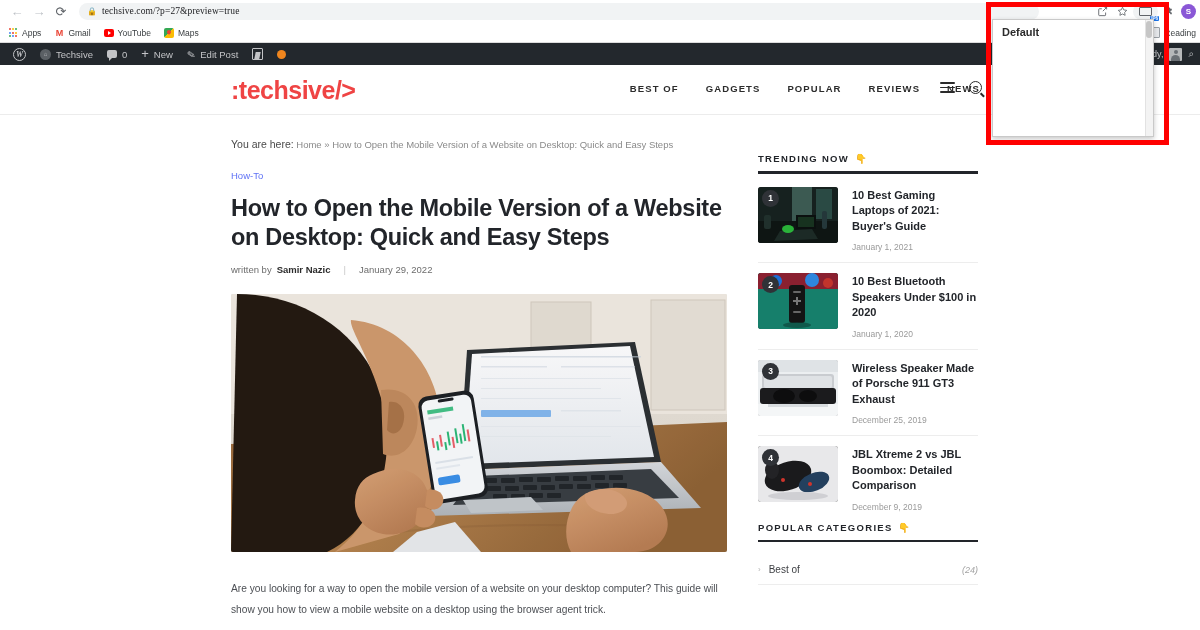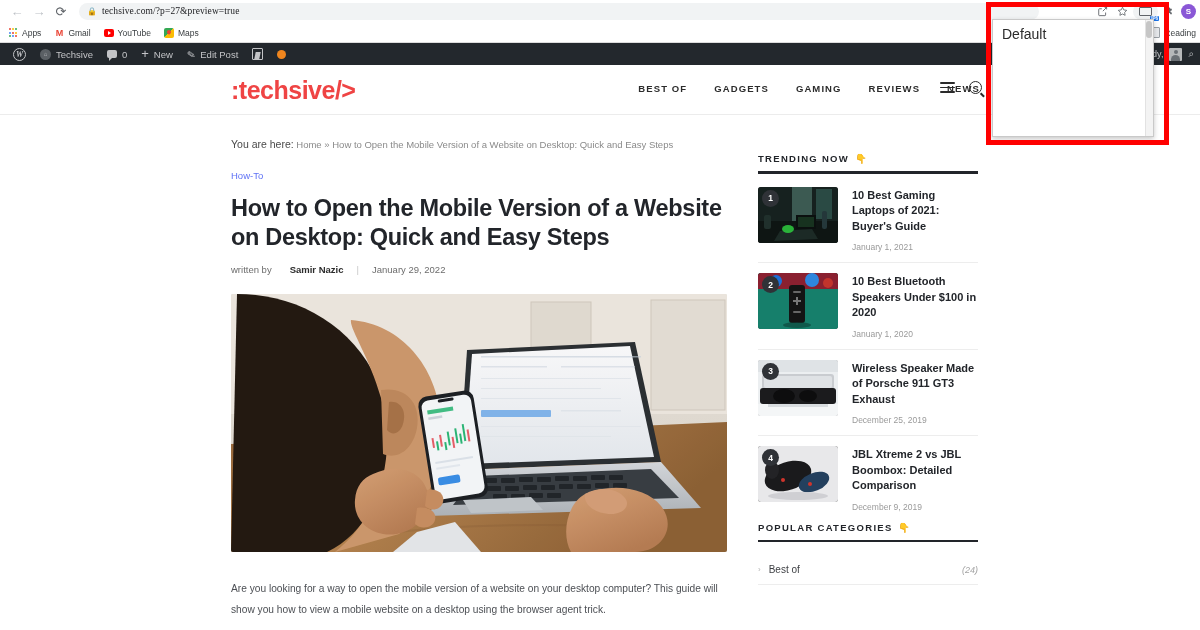--- a/index.html
+++ b/index.html
@@ -72,21 +72,21 @@
   
   .page { position:absolute; top:115px; left:0; width:1200px; height:515px; }
   .breadcrumb { position:absolute; left:231px; top:23px; font-size:9.5px; color:#8a8a8a; white-space:nowrap; }
   .breadcrumb .bc-lead { color:#4a4a4a; font-size:10.5px; }
   .breadcrumb a { color:#8a8a8a; text-decoration:none; }
 
   .article { position:absolute; left:231px; top:50px; width:498px; }
   .cat-link { font-size:9.5px; color:#5f72f5; text-decoration:none; display:inline-block; }
   .post-title { font-size:23.5px; line-height:29px; font-weight:bold; color:#22252a; letter-spacing:-0.3px; margin-top:11px; }
   .byline { margin-top:12px; font-size:9.5px; color:#6d6d6d; display:flex; align-items:center; gap:0; }
-  .byline b { color:#2b2b2b; font-weight:bold; margin-left:18px; }
+  .byline b { color:#2b2b2b; font-weight:bold; margin-left:5px; }
   .byline .sep { margin:0 13px; color:#c9c9c9; }
 
   .hero { margin-top:19px; width:496px; height:258px; border-radius:2px; overflow:hidden; position:relative; background:#cfd4d8; }
   .post-body { margin-top:26px; }
   .post-body p { font-size:10.2px; line-height:21px; color:#4c4f54; }
 
   
   .sidebar { position:absolute; left:758px; top:38px; width:220px; }
   .widget-title { font-size:9.5px; font-weight:bold; letter-spacing:1.3px; color:#22252a; display:flex; align-items:center; gap:6px; }
   .widget-rule { margin-top:7px; height:2.5px; background:#22252a; width:100%; }
@@ -103,21 +103,21 @@
   .cat-widget { }
   .cat-list { margin-top:13px; }
   .cat-row { display:flex; align-items:center; justify-content:space-between; padding:9px 0 9px 0; border-bottom:1px solid #ededed; }
   .cat-name { font-size:10px; color:#3d3f43; display:flex; align-items:center; gap:8px; }
   .cat-chev { color:#b5b5b5; font-size:8px; }
   .cat-count { font-size:9px; color:#a3a3a3; font-style:italic; }
 
   
   .hl-box { position:absolute; left:986px; top:2px; width:183px; height:143px; border:5px solid #ff0000; z-index:60; pointer-events:none; }
   .dropdown-panel { position:absolute; left:992px; top:19px; width:162px; height:118px; background:#fff; border:1px solid #c9c9c9; box-shadow:0 2px 5px rgba(0,0,0,.22); z-index:55; }
-  .dd-option { padding:6px 9px; font-size:14px; color:#2b2b2b; }
+  .dd-option { padding:6px 9px; font-size:11px; color:#2b2b2b;font-weight:bold; }
   .dd-scroll { position:absolute; right:0; top:0; width:8px; height:100%; background:#f3f3f3; border-left:1px solid #e2e2e2; }
   .dd-thumb { position:absolute; right:1px; top:1px; width:6px; height:17px; background:#c6c6c6; border-radius:3px; }
 </style>
 </head>
 <body>
 
 <div id="viewport">
 
   <div class="browser-chrome">
     <div class="nav-row">
@@ -226,21 +226,21 @@
       <span class="wp-avatar"></span>
       <span class="wp-search">⌕</span>
     </div>
   </div>
 
   <div class="site-header">
     <div class="logo" style="color:#ef4444">:techsive/&gt;</div>
     <div class="nav">
       <a>BEST OF</a>
       <a>GADGETS</a>
-      <a>GAMING</a>
+      <a>POPULAR</a>
       <a>REVIEWS</a>
       <a>NEWS</a>
     </div>
     <div class="nav-icons">
       <span class="hamb">
           <i></i>
           <i></i>
           <i></i>
         </span>
       <span class="mag"></span>

